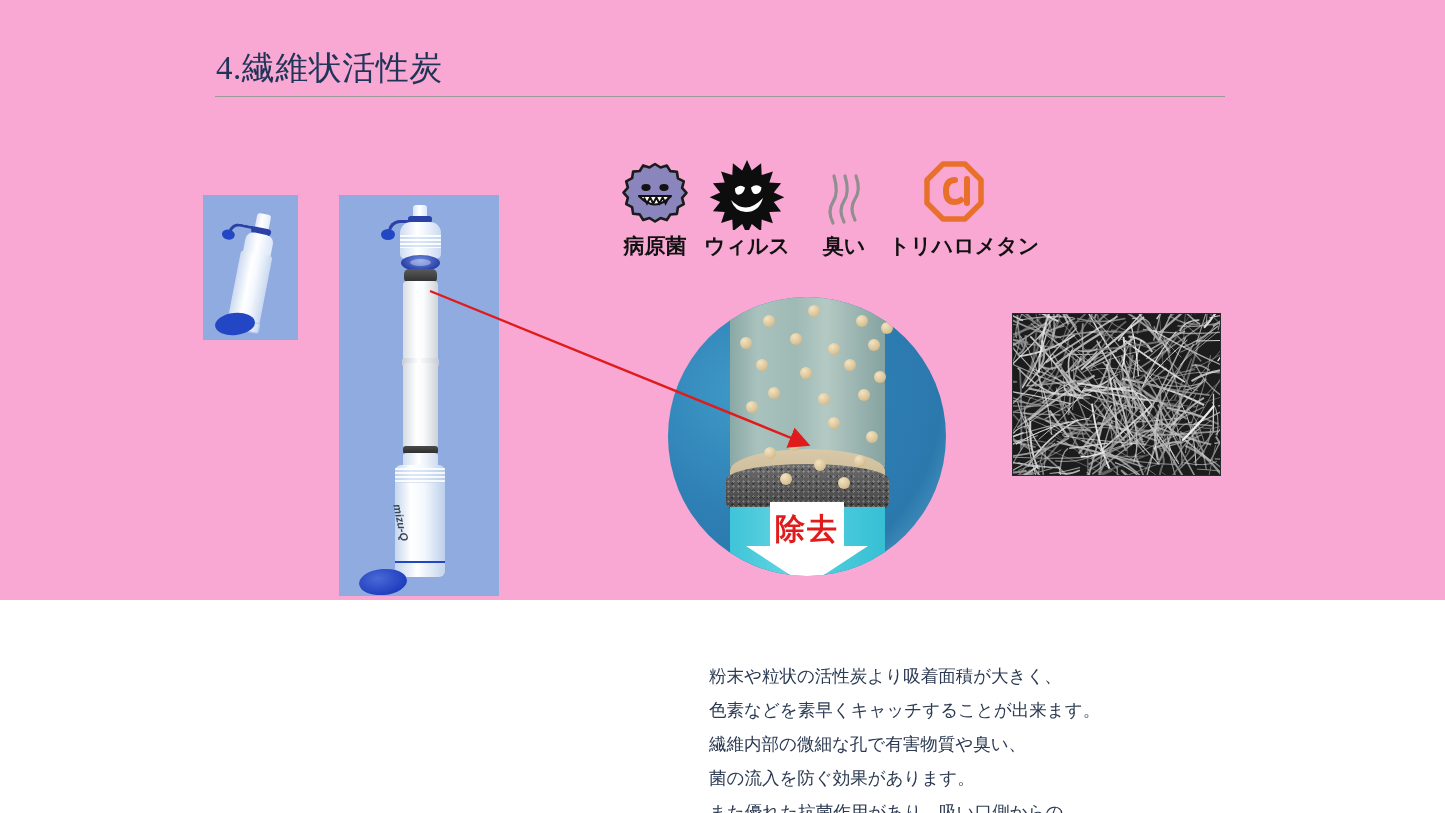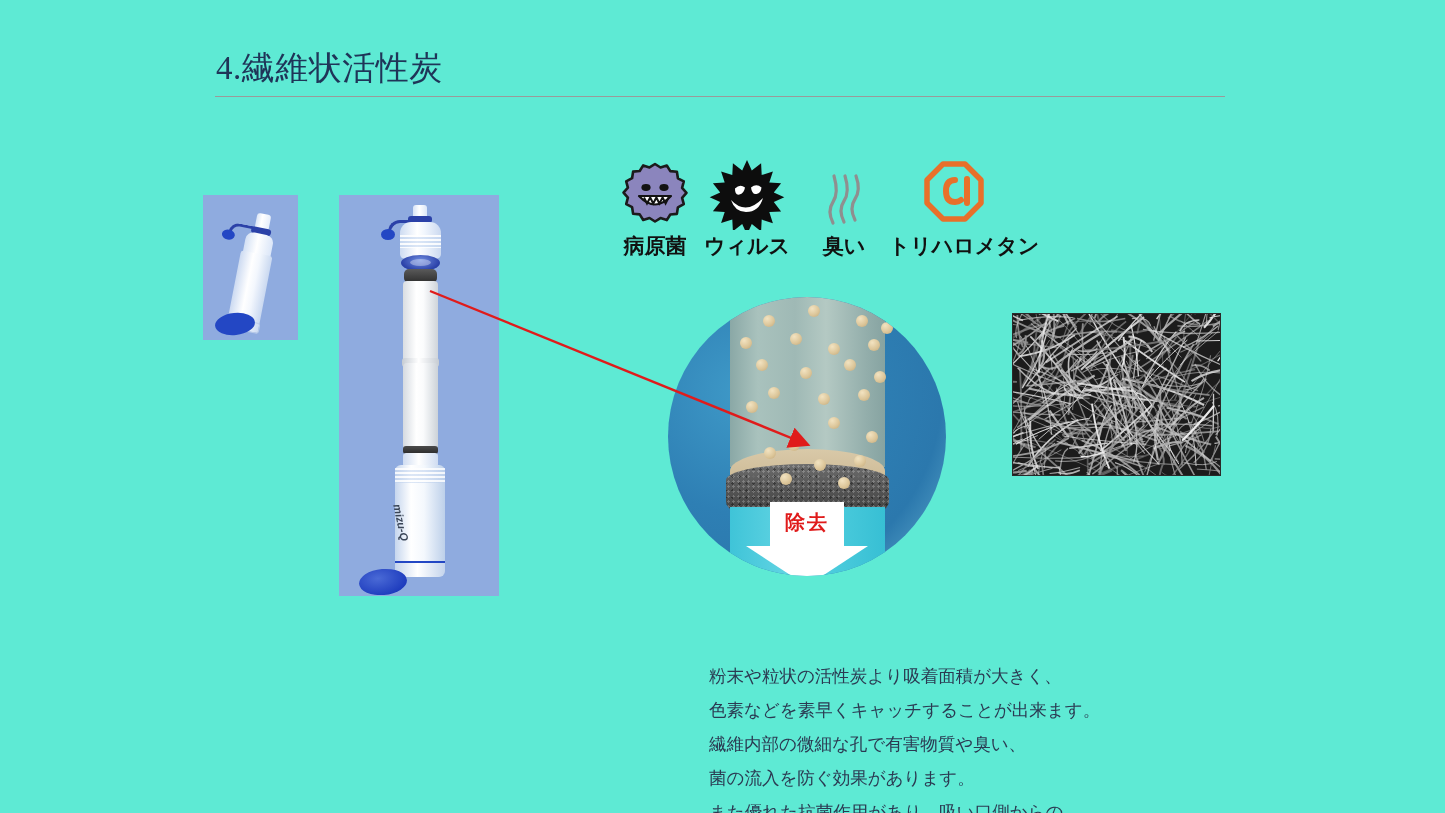--- a/index.html
+++ b/index.html
@@ -11,22 +11,22 @@
     height: 813px;
     background: #ffffff;
     font-family: "Liberation Sans", "DejaVu Sans", sans-serif;
     overflow: hidden;
     position: relative;
   }
   #slide {
     position: absolute;
     left: 0; top: 0;
     width: 1445px;
-    height: 813px;
-    background: #5eead4;
+    height: 600px;
+    background: #f9a8d4;
   }
 
   
   .title {
     position: absolute;
     left: 216px;
     top: 46px;
     font-family: "Liberation Serif", "DejaVu Serif", serif;
     font-size: 33px;
     color: #1f3558;
@@ -263,21 +263,21 @@
   .down-arrow .head {
     position: absolute; left: 0; top: 44px; width: 0; height: 0;
     border-left: 61px solid transparent;
     border-right: 61px solid transparent;
     border-top: 40px solid #ffffff;
   }
   .remove-label {
     position: absolute; left: 0; top: 212px; width: 278px;
     text-align: center;
     font-family: "Liberation Sans", "DejaVu Sans", sans-serif;
-    font-weight: bold; font-size: 20px; color: #e01b1b;
+    font-weight: bold; font-size: 30px; color: #e01b1b;
     letter-spacing: 2px;
   }
   .particle {
     position: absolute; width: 12px; height: 12px; border-radius: 50%;
     background: radial-gradient(circle at 35% 30%, #f2e3c1 0%, #ddc79b 55%, #c3a97a 100%);
   }
 
   
   #pointer-svg { position: absolute; left: 0; top: 0; width: 1445px; height: 813px; pointer-events: none; }
 

